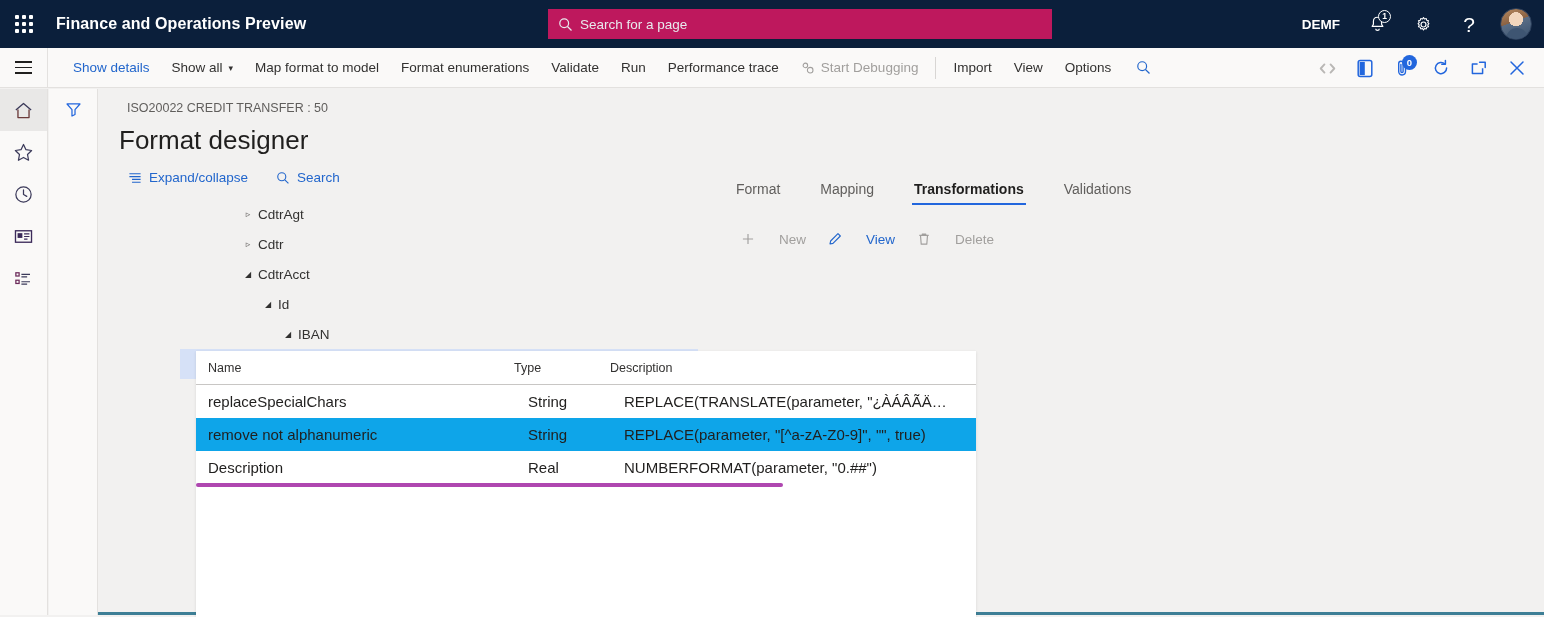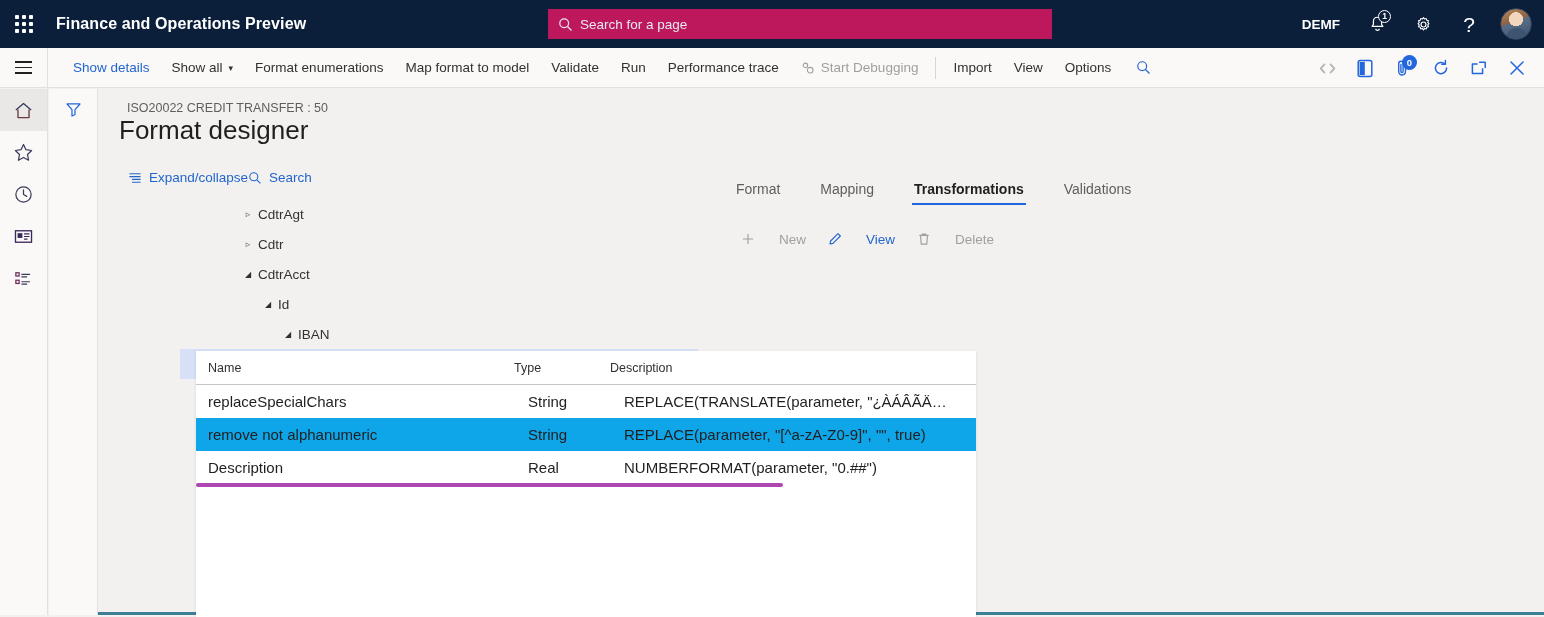--- a/index.html
+++ b/index.html
@@ -117,22 +117,22 @@
     width: 48px; height: 40px; display: flex; align-items: center; justify-content: center;
     cursor: pointer;
   }
 
   
   .content {
     position: absolute; left: 98px; top: 89px; width: 1446px; height: 526px;
     background: #f2f1f0; border-bottom: 3px solid #3e7f96;
   }
   .breadcrumb { position: absolute; left: 22px; top: 12px; font-size: 12.5px; color: #605e5c; margin-left: 7px; }
-  .page-title { position: absolute; left: 21px; top: 26px; font-size: 26px; color: #201f1e; font-weight: normal; }
-  .treetools { position: absolute; left: 30px; top: 81px; display: flex; align-items: center; }
+  .page-title { position: absolute; left: 21px; top: 36px; font-size: 26px; color: #201f1e; font-weight: normal; }
+  .treetools { position: absolute; left: 30px; top: 81px; display: flex; align-items: center; gap: 28px; }
   .tt-btn { display: flex; align-items: center; gap: 7px; font-size: 13.5px; color: #2266cc; cursor: pointer; }
 
   
   .treepanel {
     position: absolute; left: 0px; top: 110px; width: 612px; height: 416px;
     overflow: hidden;
   }
   .tree { position: relative; padding-top: 0px; }
   .tnode {
     height: 30px; display: flex; align-items: center; font-size: 13.5px; color: #323130;
@@ -266,24 +266,24 @@
 
     <div class="cmd-items">
       <div class="cmd link">
         <span>Show details</span>
       </div>
       <div class="cmd">
         <span>Show all</span>
         <span class="chev">▾</span>
       </div>
       <div class="cmd">
+        <span>Map format to model</span>
+      </div>
+      <div class="cmd">
         <span>Format enumerations</span>
-      </div>
-      <div class="cmd">
-        <span>Map format to model</span>
       </div>
       <div class="cmd">
         <span>Validate</span>
       </div>
       <div class="cmd">
         <span>Run</span>
       </div>
       <div class="cmd">
         <span>Performance trace</span>
       </div>

